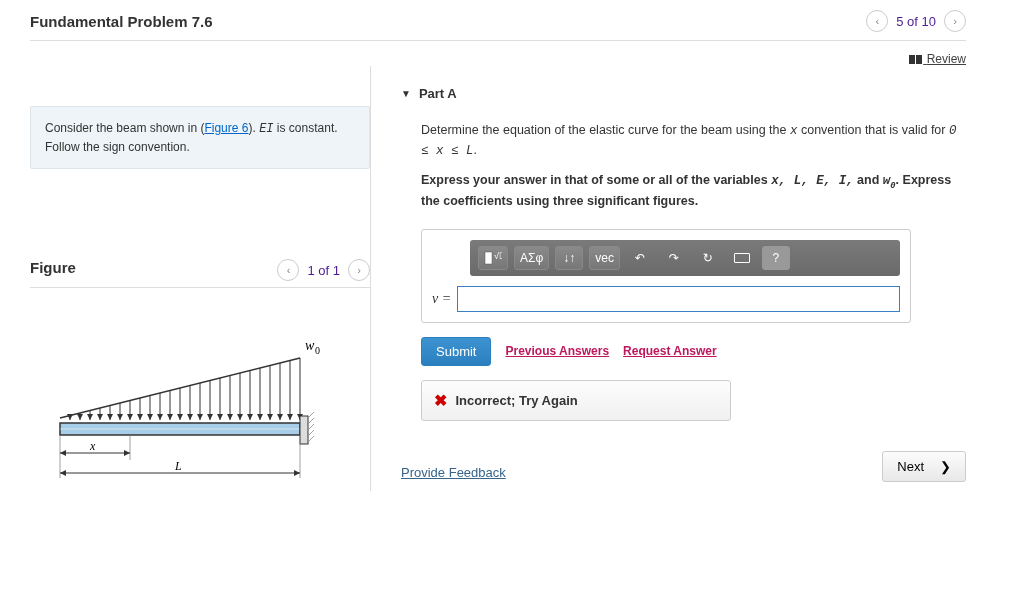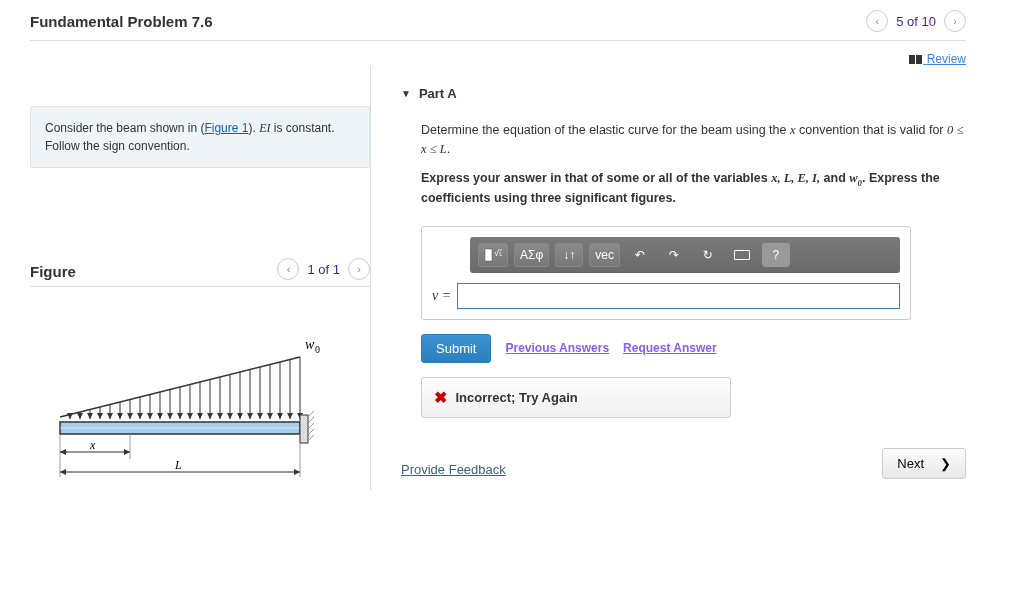--- a/index.html
+++ b/index.html
@@ -5,49 +5,49 @@
 * { box-sizing: border-box; margin: 0; padding: 0; }
 body { font-family: Arial, Helvetica, sans-serif; font-size: 13px; color: #333; background: #fff; }
 .container { width: 996px; height: 601px; position: relative; }
 .header { display: flex; justify-content: space-between; align-items: center; padding: 10px 30px 8px 30px; }
 .header h1 { font-size: 15px; font-weight: bold; color: #333; }
 .nav-group { display: flex; align-items: center; gap: 8px; }
 .nav-btn { width: 22px; height: 22px; border: 1px solid #ccc; border-radius: 50%; background: #fff; display: flex; align-items: center; justify-content: center; cursor: pointer; font-size: 11px; color: #888; }
 .nav-text { font-size: 13px; color: #4c1d95; }
 .hr-top { border: none; border-top: 1px solid #ddd; margin: 0 30px; }
 .review-row { text-align: right; padding: 10px 30px 0 0; }
-.review-link { color: #3b82f6; font-size: 12px; text-decoration: underline; cursor: pointer; }
+.review-link { color: #404040; font-size: 12px; text-decoration: underline; cursor: pointer; }
 .review-link .bar { display: inline-block; width: 6px; height: 9px; margin-right: 1px; vertical-align: middle; }
 .review-link .bar.dark { background: #333; }
 .main { display: flex; padding: 0 30px; gap: 0; }
 .left-col { width: 340px; padding-top: 40px; }
 .right-col { flex: 1; border-left: 1px solid #ddd; padding-left: 30px; padding-top: 20px; }
 .info-box { background: #eef4f7; border: 1px solid #dde5ea; padding: 12px 14px; font-size: 12px; line-height: 1.5; border-radius: 2px; }
 .info-box a { color: #0066cc; text-decoration: underline; }
-.math-i { font-family: Liberation Serif, serif; font-style: italic; text-align: right; }
+.math-i { font-family: Liberation Mono, monospace; font-style: italic; text-align: right; }
 .figure-section { margin-top: 90px; }
-.figure-hdr { display: flex; justify-content: space-between; align-items: flex-end; padding-bottom: 6px; }
+.figure-hdr { display: flex; justify-content: space-between; align-items: flex-start; padding-bottom: 6px; }
 .figure-hdr h2 { font-size: 15px; font-weight: bold; }
 .fig-nav { display: flex; align-items: center; gap: 8px; }
 .fig-svg { margin-top: 50px; }
 .part-hdr { display: flex; align-items: center; gap: 8px; font-weight: bold; font-size: 13px; margin-bottom: 20px; }
 .caret { font-size: 10px; }
 .question { font-size: 12.5px; line-height: 1.5; margin-bottom: 10px; padding-left: 20px; }
 .instruction { font-size: 12.5px; line-height: 1.5; margin-bottom: 18px; padding-left: 20px; }
 .answer-panel { border: 1px solid #ccc; border-radius: 3px; padding: 10px; margin-left: 20px; width: 490px; background: #fff; }
 .toolbar { background: linear-gradient(#7a7a7a, #6a6a6a); border-radius: 3px; padding: 6px 8px; display: flex; align-items: center; gap: 6px; margin-bottom: 10px; margin-left: 38px; }
 .tool-btn { border: 1px solid #888; border-radius: 3px; background: linear-gradient(#8a8a8a, #777); color: #fff; font-size: 12px; height: 24px; min-width: 28px; display: flex; align-items: center; justify-content: center; cursor: pointer; padding: 0 5px; }
 .tool-btn.plain { background: transparent; border: none; }
 .tool-btn.light { background: #999; border-color: #999; }
 .input-row { display: flex; align-items: center; gap: 6px; }
 .input-label { font-family: 'Times New Roman', serif; font-style: italic; font-size: 14px; }
 .answer-input { flex: 1; height: 26px; border: 1px solid #3b7fc4; padding: 0 6px; font-size: 13px; }
 .submit-row { display: flex; align-items: center; gap: 14px; margin: 14px 0 14px 20px; }
 .submit-btn { background: linear-gradient(#3d94d1, #2b7fbf); color: #fff; border: 1px solid #2b7fbf; border-radius: 3px; padding: 6px 14px; font-size: 13px; cursor: pointer; }
-.link-small { color: #8b5cf6; font-size: 12px; text-decoration: underline; cursor: pointer; font-weight: bold; }
+.link-small { color: #be185d; font-size: 12px; text-decoration: underline; cursor: pointer; font-weight: bold; }
 .feedback-box { border: 1px solid #ccc; border-radius: 3px; padding: 10px 12px; margin-left: 20px; width: 310px; display: flex; align-items: center; gap: 8px; background: linear-gradient(#fdfdfd,#f0f0f0); }
 .x-mark { color: #c00; font-weight: bold; font-size: 16px; }
 .feedback-text { font-weight: bold; font-size: 13px; }
 .footer-row { display: flex; justify-content: space-between; align-items: center; margin-top: 30px; padding: 0 0 0 0; }
 .provide-link { color: #36648b; font-size: 13px; text-decoration: underline; cursor: pointer; margin-top: 12px; }
 .next-btn { background: linear-gradient(#fcfcfc,#e8e8e8); border: 1px solid #ccc; border-radius: 3px; padding: 7px 14px; font-size: 13px; cursor: pointer; display: flex; align-items: center; gap: 16px; }
 .hr-fig { border: none; border-top: 1px solid #ddd; }
 .sub { font-size: 0.7em; vertical-align: sub; }
 .kbd-icon { width: 16px; height: 10px; border: 1px solid #fff; border-radius: 1px; display: inline-block; }
 </style>
@@ -68,21 +68,21 @@
 <div class="review-row">
   <a class="review-link">
     <span class="bar dark"></span><span class="bar dark"></span>
     <span>Review</span>
   </a>
 </div>
 
 <div class="main">
   <div class="left-col">
     <div class="info-box">
-      <span>Consider the beam shown in (</span><a href="#">Figure 1</a><span>). </span><span class="math-i">EI</span><span> is constant. Follow the sign convention.</span>
+      <span>Consider the beam shown in (</span><a href="#">Figure 6</a><span>). </span><span class="math-i">EI</span><span> is constant. Follow the sign convention.</span>
     </div>
 
     <div class="figure-section">
       <div class="figure-hdr">
         <h2>Figure</h2>
         <div class="fig-nav">
           <div class="nav-btn">‹</div>
           <span class="nav-text">1 of 1</span>
           <div class="nav-btn">›</div>
         </div>

